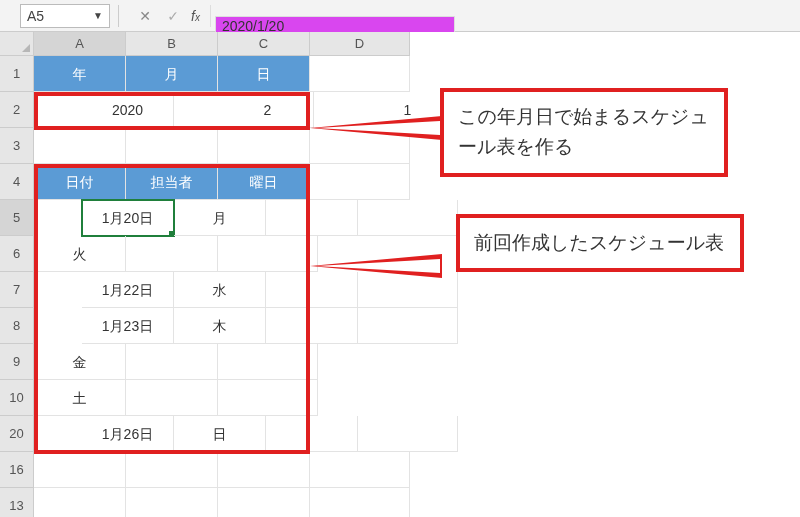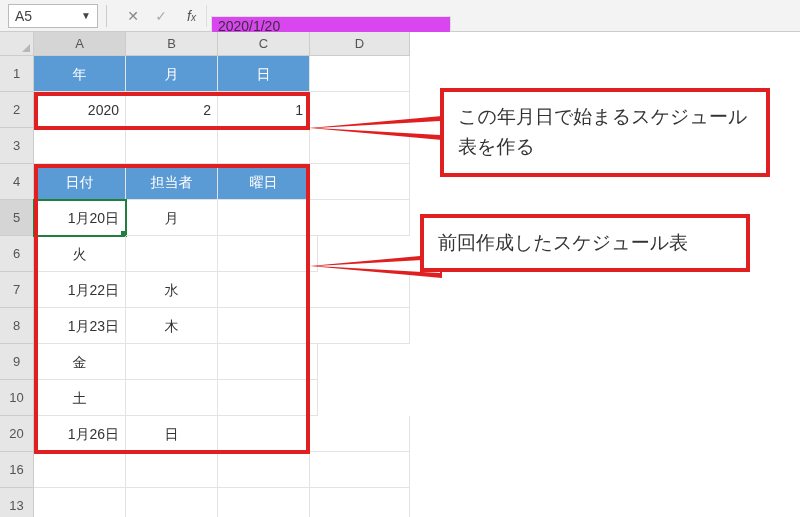--- a/index.html
+++ b/index.html
@@ -21,32 +21,32 @@
     height: 32px;
     background: #f3f3f3;
     border-bottom: 1px solid #ccc;
   }
   .namebox {
     display: flex;
     align-items: center;
     justify-content: space-between;
     width: 90px;
     height: 24px;
-    margin-left: 8px;
+    margin-left: 20px;
     padding: 0 6px;
     background: #fff;
     border: 1px solid #bbb;
   }
   .namebox span { color: #444; }
   .dd { color: #888; font-size: 10px; }
   .fbar-sep { width: 1px; height: 22px; background: #ccc; margin: 0 8px; }
   .fx-btn { color: #888; width: 20px; text-align: center; }
   .fx-cancel { margin-left: 8px; }
   .fx-accept { margin-left: 8px; color: #aaa; }
-  .fx-label { font-style: italic; color: #555; margin-left: 16px; margin-right: 10px; }
+  .fx-label { font-style: italic; color: #555; margin-left: 8px; margin-right: 10px; }
   .fx-sep2 { width: 1px; height: 22px; background: #ddd; margin: 0 4px 0 0; }
   .fbox {
     flex: 0 0 240px;
     height: 24px;
     background: #d946ef;
     border: 1px solid #ddd;
     padding: 1px 6px;
     color: #333;
     margin-top: 24px;
   }
@@ -104,21 +104,21 @@
   .cell {
     border-right: 1px solid #e3e3e3;
     border-bottom: 1px solid #e3e3e3;
     line-height: 36px;
     padding: 0 6px;
     color: #333;
     white-space: nowrap;
     overflow: hidden;
     position: relative;
   }
-  .right { text-align: right; }
+  .right { text-align: center; margin-left: 48px; }
   .center { text-align: center; }
 
   
   .hdr-blue {
     background: #5b9bd5;
     color: #fff;
     text-align: center;
   }
 
   
@@ -146,24 +146,24 @@
 
   
   .callout {
     position: absolute;
     border: 4px solid #e02020;
     background: #fff;
     padding: 10px 14px;
     font-size: 19px;
     line-height: 1.6;
     color: #333;
-    width: 330px;
+    width: 288px;
   }
   .co1 { left: 440px; top: 56px; }
-  .co2 { left: 420px; top: 182px; }
+  .co2 { left: 456px; top: 182px; }
 
   
   .leader {
     position: absolute;
     width: 0; height: 0;
     pointer-events: none;
   }
   .leader1 {
     left: 310px; top: 84px;
     border-top: 12px solid transparent;

